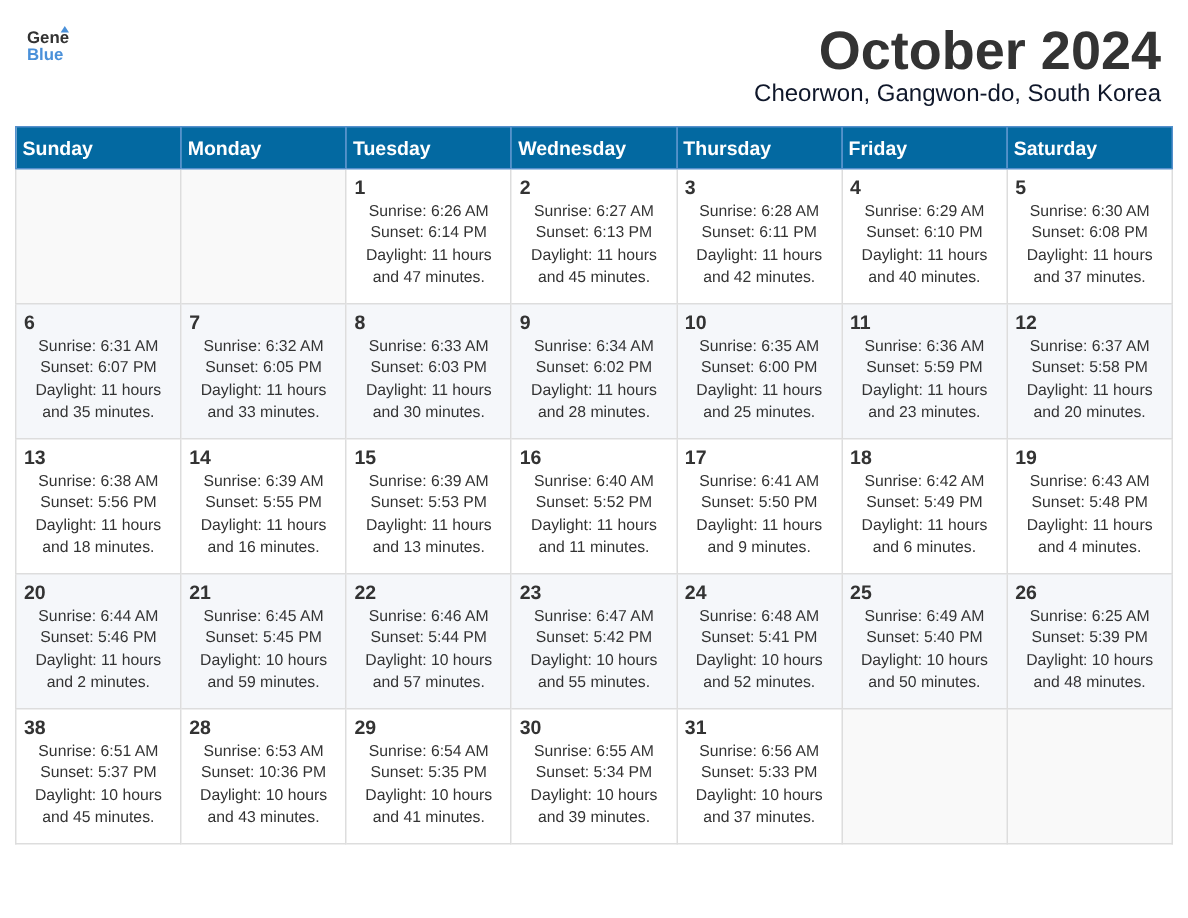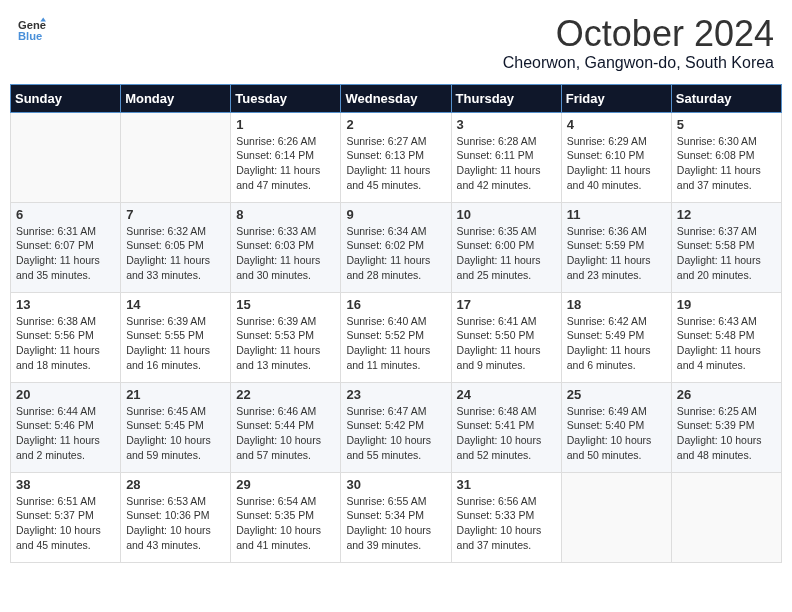--- a/index.html
+++ b/index.html
@@ -25,35 +25,35 @@
     .logo-icon {
       width: 28px;
       height: 28px;
       margin-top: 2px;
     }
     .title-block {
       text-align: right;
     }
     .month-title {
       font-size: 36px;
-      font-weight: 400;
+      font-weight: 700;
       color: #333;
       line-height: 1.1;
     }
     .location {
       font-size: 16px;
       color: #0f172a;
     }
     .calendar {
       width: 100%;
       border-collapse: collapse;
       border: 1px solid #ccc;
     }
     .calendar th {
-      background: #0f172a;
+      background: #0369a1;
       color: #fff;
       font-size: 13px;
       font-weight: 600;
       padding: 6px 4px;
       text-align: left;
       border: 1px solid #5590cc;
     }
     .calendar td {
       width: 110px;
       vertical-align: top;
@@ -71,20 +71,21 @@
     .day-num {
       font-size: 13px;
       font-weight: 600;
       display: block;
       margin-bottom: 2px;
     }
     .day-info {
       font-size: 10.5px;
       line-height: 1.4;
       color: #333;
+      text-align: center;
     }
     .empty {
       background: #f9f9f9 !important;
     }
     .calendar tr:nth-child(even) .empty {
       background: #f0f2f5 !important;
     }
   </style>
 </head>
 <body>

